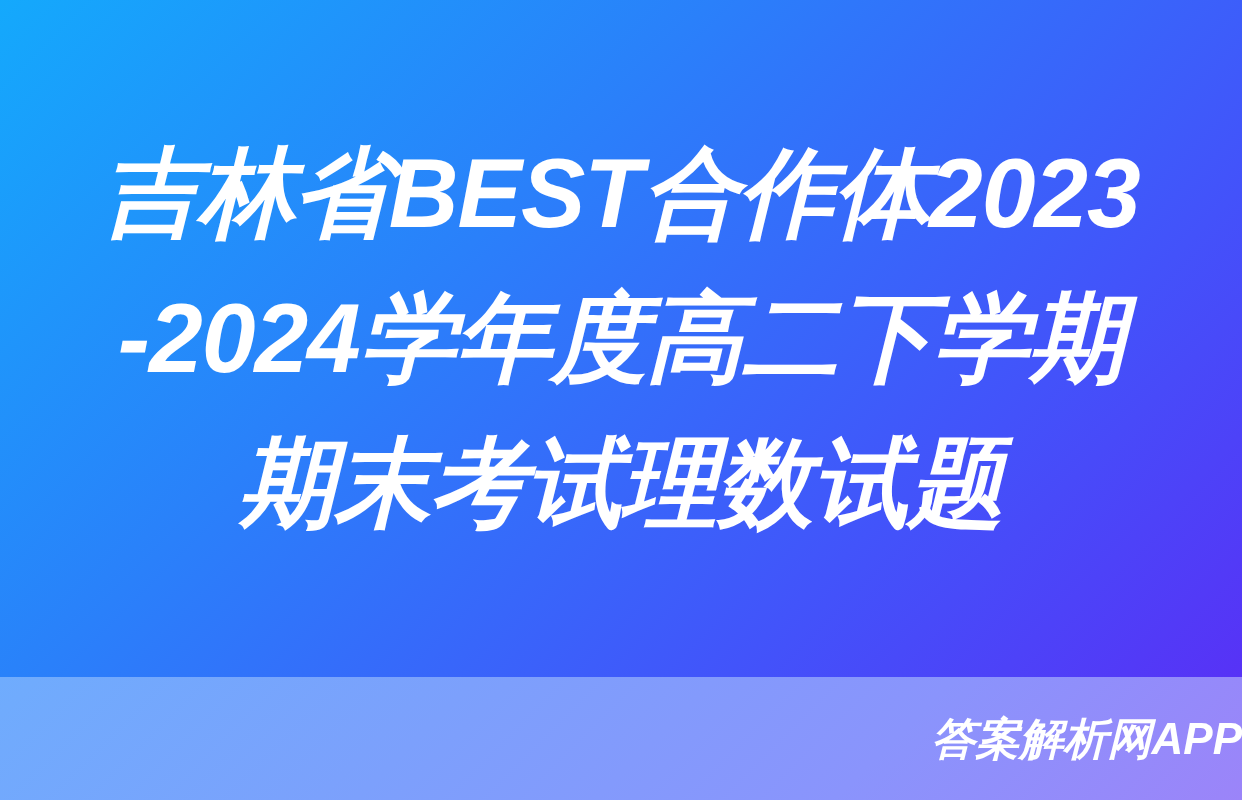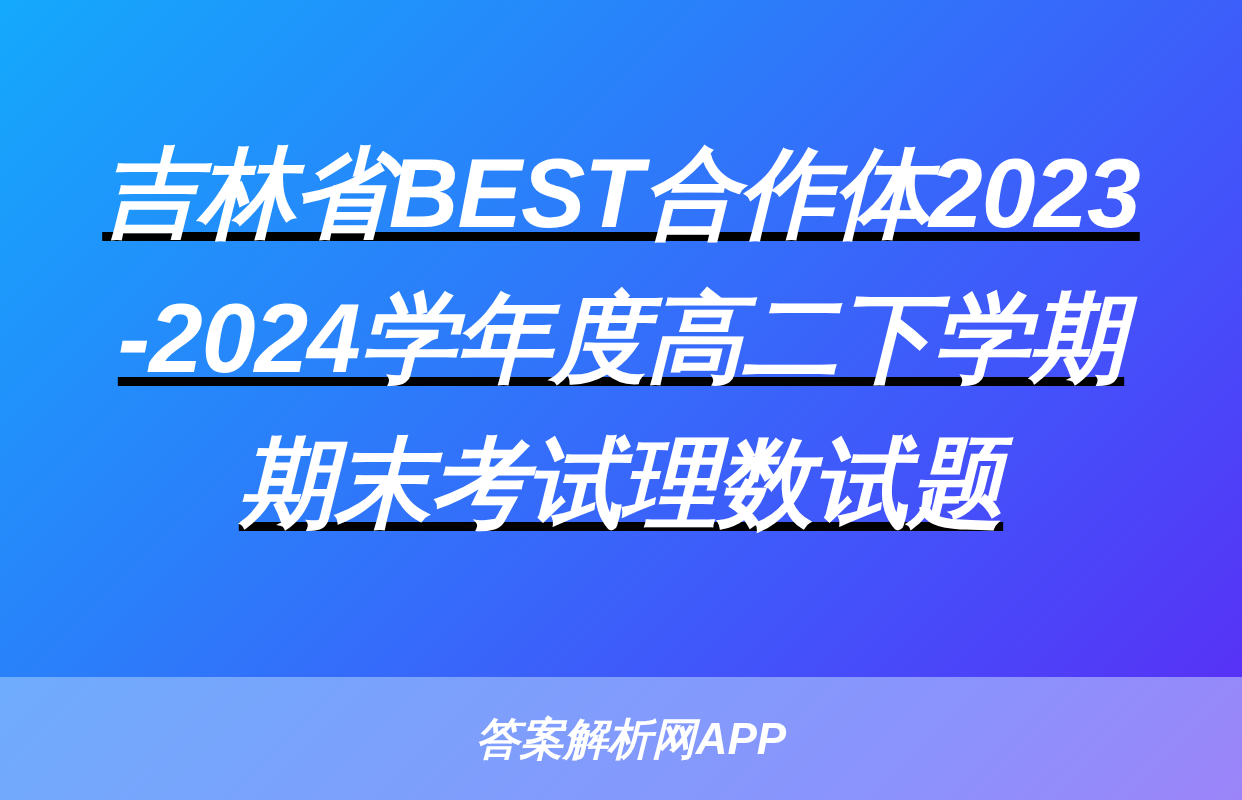--- a/index.html
+++ b/index.html
@@ -27,21 +27,20 @@
   
   #title-area {
     position: relative;
     flex: 0 0 677px;
     height: 677px;
     width: 100%;
     display: flex;
     align-items: center;
     justify-content: flex-end;
     padding: 0 18px;
-    text-decoration: underline;
   }
 
   #title-block {
     width: 100%;
     text-align: center;
     color: #ffffff;
     font-weight: 700;
     font-style: italic;
     font-size: 98px;
     line-height: 145px;
@@ -59,21 +58,21 @@
   }
 
   
   #footer-band {
     position: relative;
     flex: 0 0 123px;
     height: 123px;
     width: 100%;
     display: flex;
     align-items: center;
-    justify-content: center;
+    justify-content: flex-end;
     background: linear-gradient(135deg, #6FACFD 0%, #7CA0FC 35%, #8A94FC 70%, #9B84F9 100%);
     padding-left: 20px;
   }
 
   #footer-brand {
     color: #ffffff;
     font-weight: 700;
     font-style: italic;
     font-size: 44px;
     line-height: 56px;

